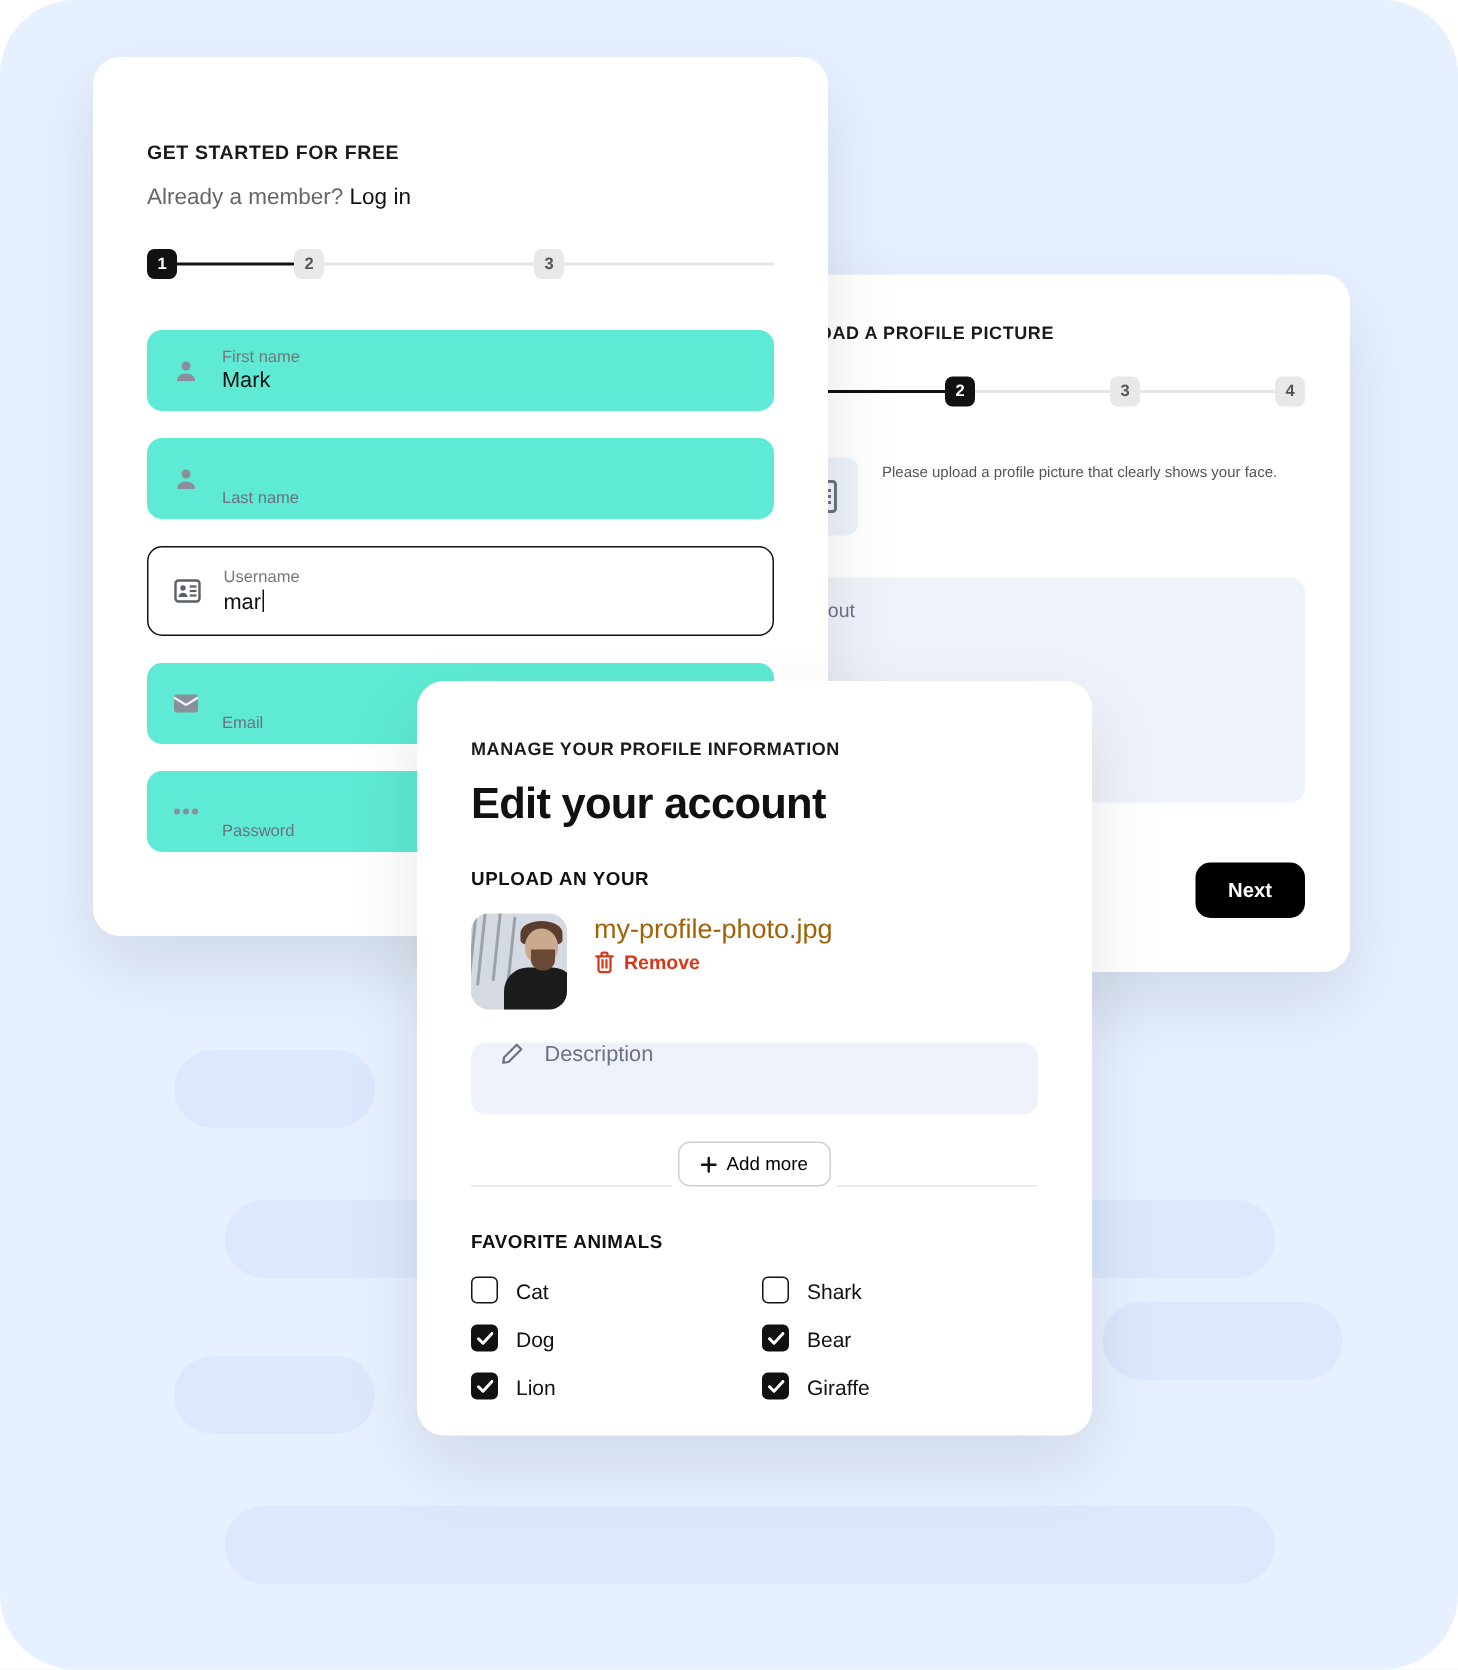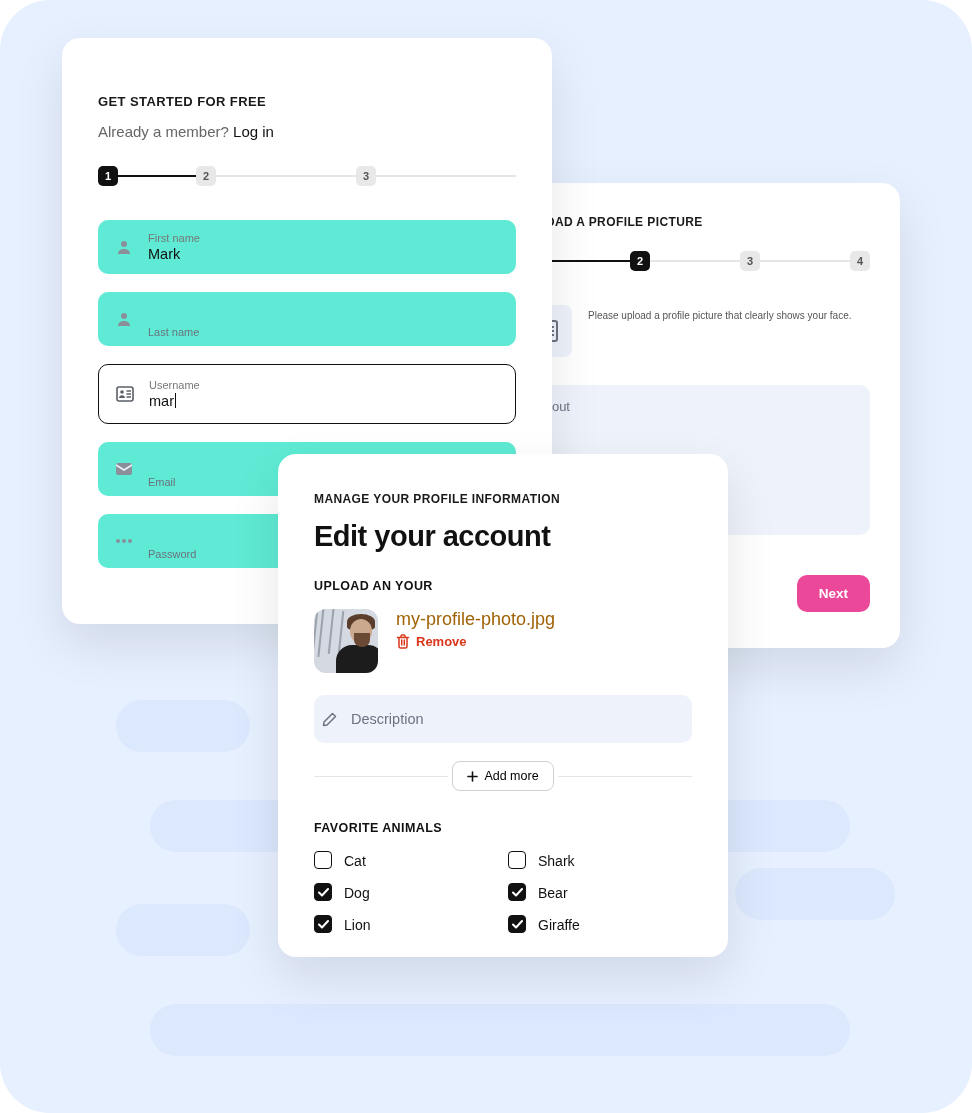--- a/index.html
+++ b/index.html
@@ -184,21 +184,21 @@
     background:#eef2fb;
     border-radius:10px;
     padding: 14px 16px;
     height: 150px;
     font-size: 13px;
     color:#6b7280;
     margin-bottom: 40px;
   }
   .next-row { display:flex; justify-content:flex-end; }
   .btn-next {
-    background:#ec4899;
+    background:#000000;
     color:#fff;
     border:none;
     border-radius:10px;
     padding: 11px 22px;
     font-size:13.5px;
     font-weight:600;
     cursor:pointer;
   }
 
   
@@ -270,32 +270,32 @@
     color:#d9361a;
     font-size:13px;
     font-weight:600;
     cursor:pointer;
   }
   .field-desc {
     background:#eef2fb;
     border-radius:10px;
     height:48px;
     display:flex;
-    align-items:center;
-    padding:0 8px;
+    align-items:flex-start;
+    padding:0 20px;
     gap:14px;
     margin-bottom:18px;
   }
   .field-desc .ph {
     color:#6b7280;
     font-size:14.5px;
   }
   .divider-row {
     display:flex;
-    align-items:center;
+    align-items:flex-end;
     gap:0;
     margin-bottom: 30px;
   }
   .divider-row .line {
     flex:1; height:1px; background:#e6e6e6;
   }
   .add-more {
     border:1px solid #d0d0d0;
     background:#fff;
     border-radius:8px;

